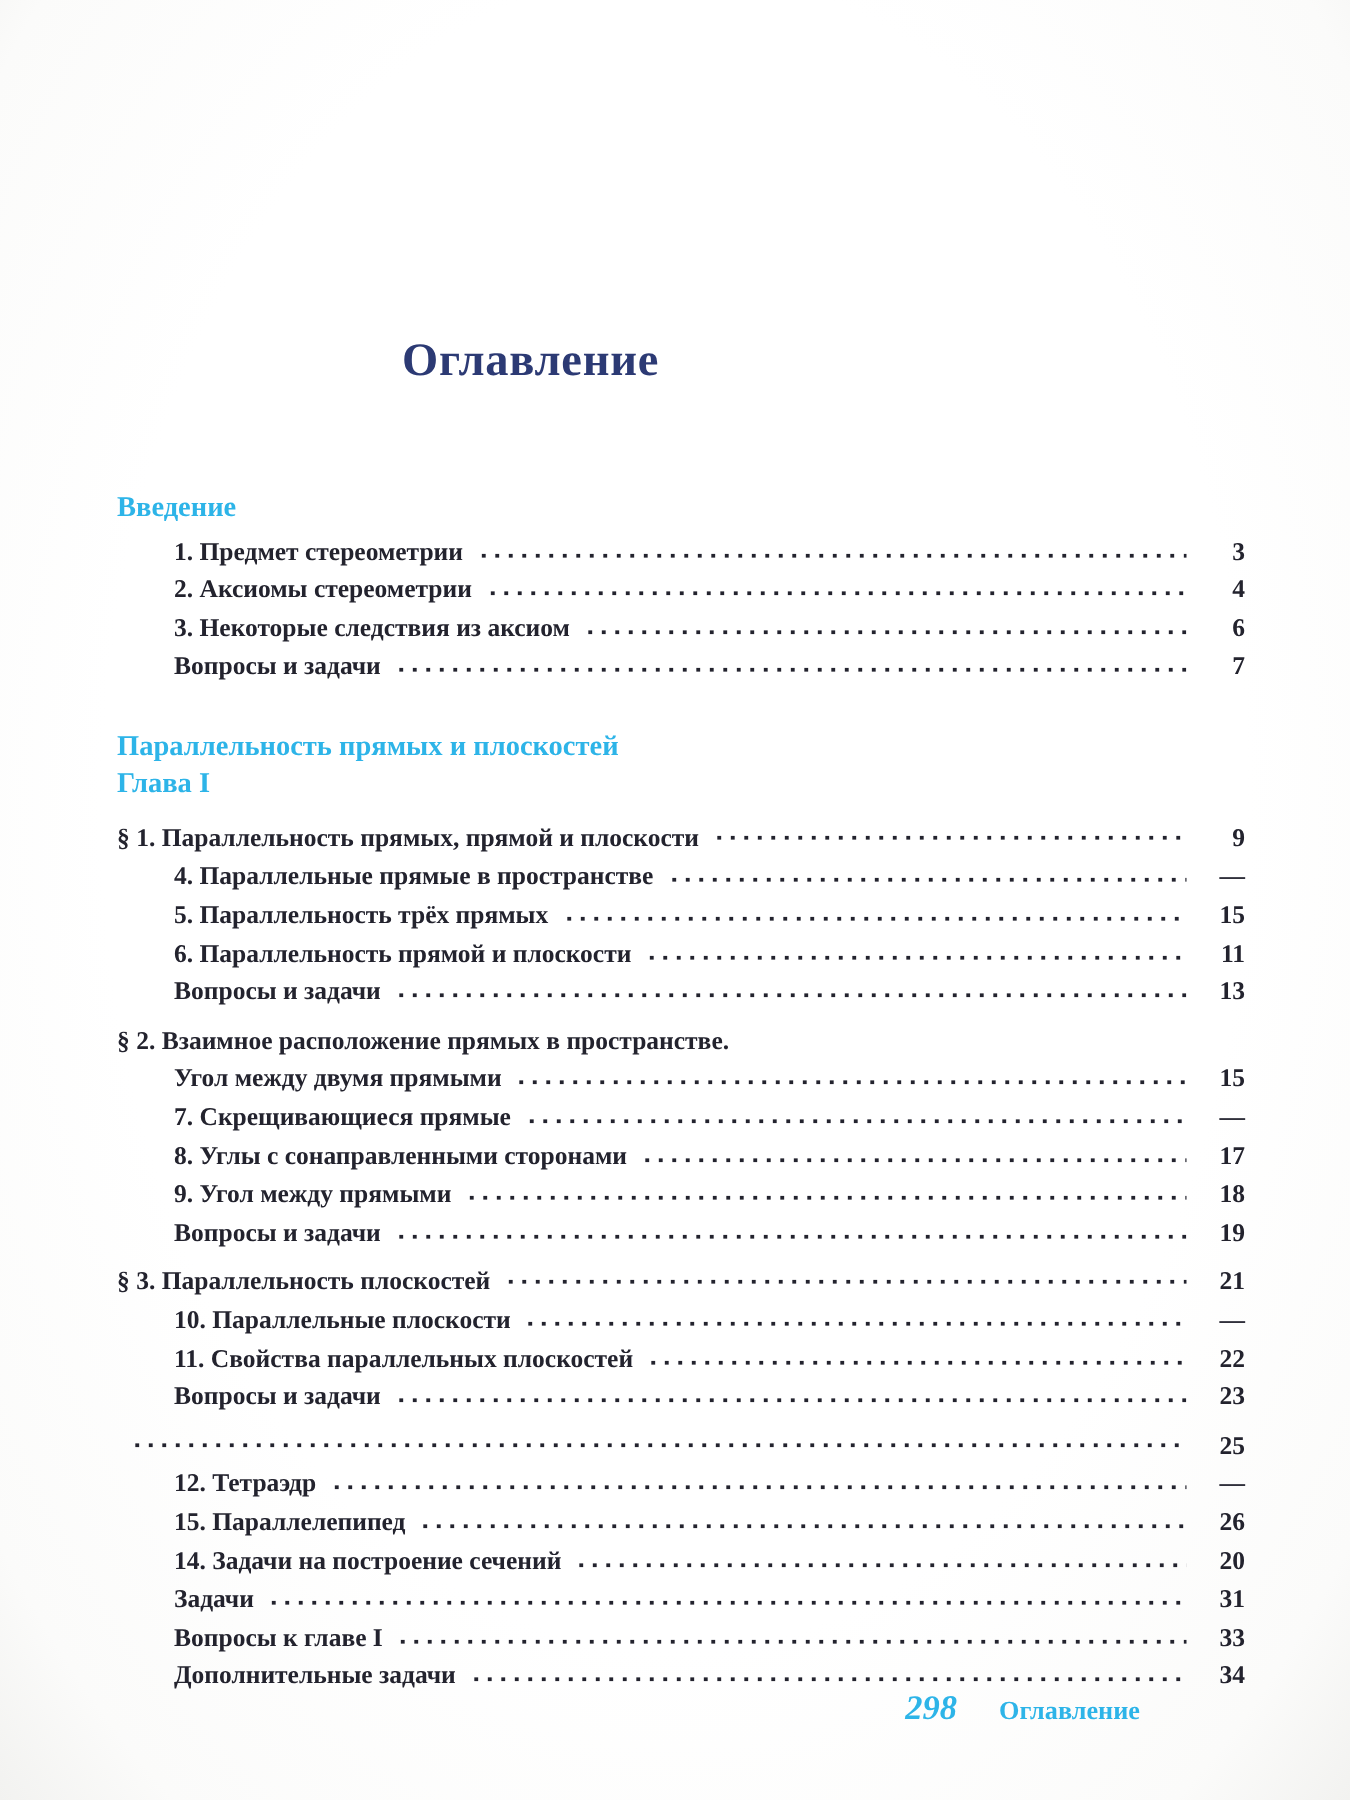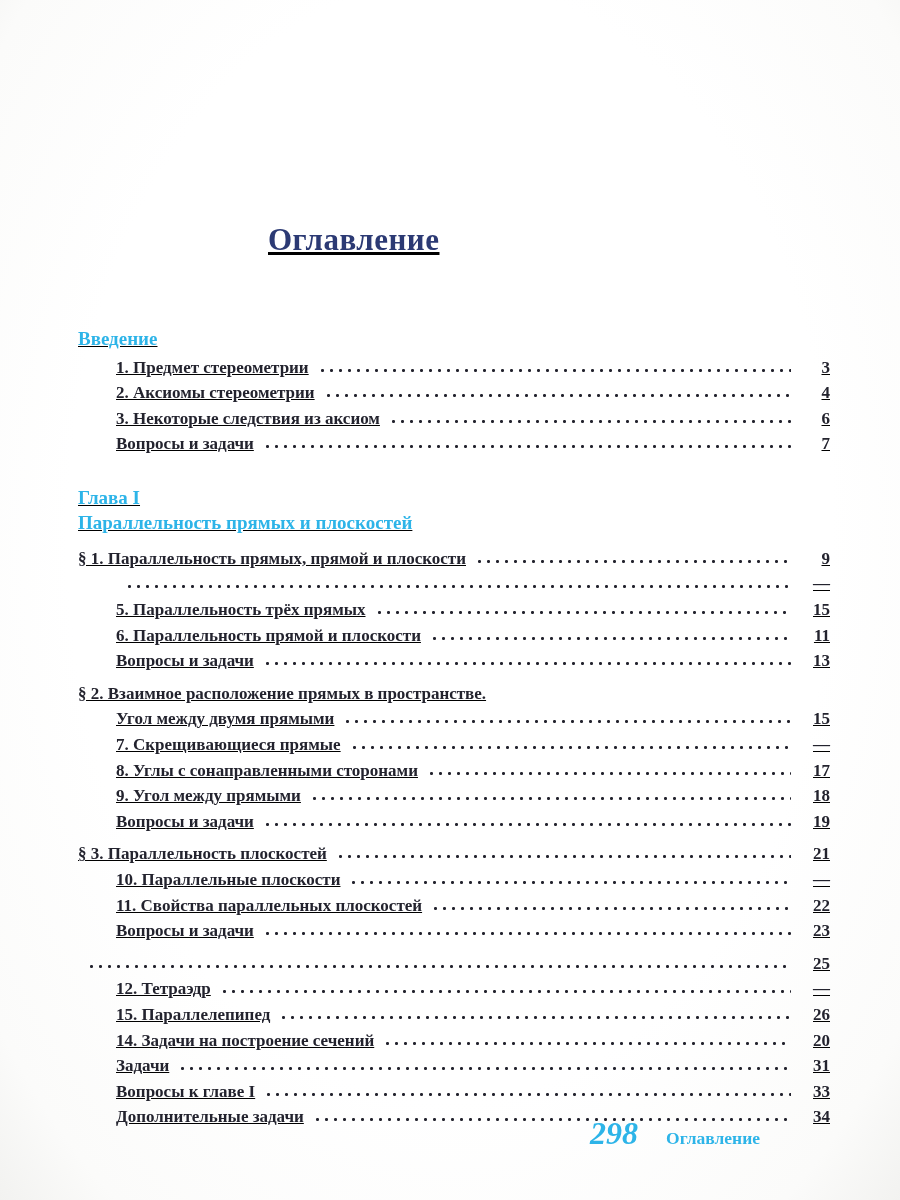--- a/index.html
+++ b/index.html
@@ -8,21 +8,20 @@
     font-family: "Liberation Serif", "DejaVu Serif", serif;
     background: #ffffff;
     overflow: hidden;
   }
   .page {
     position: relative;
     width: 900px;
     height: 1200px;
     background:
       radial-gradient(ellipse at 50% 45%, #ffffff 60%, #fbfbfa 88%, #f2f2f0 100%);
-    text-decoration: underline;
   }
   .content {
     padding: 0 70px 0 78px;
   }
   .page-title {
     padding-top: 222px;
     margin-left: 190px;
     font-size: 31px;
     font-weight: bold;
     color: #2c3a74;
@@ -44,21 +43,21 @@
   .toc-section + .toc-section .section-entries { margin-top: 10px; }
   .entry {
     display: flex;
     align-items: baseline;
     font-size: 17px;
     font-weight: bold;
     line-height: 25.6px;
     color: #23232e;
   }
   .entry.indent-1 { margin-left: 38px; }
-  .entry.sect-gap { margin-top: 7px; }
+  .entry.sect-gap { margin-top: 7px; align-items: center; }
   .entry-label { white-space: nowrap; }
   .leader {
     flex: 1;
     height: 5px;
     margin: 0 7px 0 9px;
     background-image: radial-gradient(circle, #23232e 1.35px, transparent 1.55px);
     background-size: 9px 5px;
     background-repeat: repeat-x;
     background-position: left bottom;
   }
@@ -69,21 +68,21 @@
   }
   .footer {
     position: absolute;
     right: 140px;
     bottom: 48px;
     display: flex;
     align-items: baseline;
     gap: 28px;
   }
   .footer-page-number {
-    font-size: 32px;
+    font-size: 23px;
     font-weight: bold;
     font-style: italic;
     color: #2db4e8;
   }
   .footer-label {
     font-size: 17.5px;
     font-weight: bold;
     color: #2db4e8;
   }
 </style>
@@ -114,29 +113,30 @@
               <span class="entry-page">6</span>
             </div>
             <div class="entry indent-1">
               <span class="entry-label">Вопросы и задачи</span>
               <div class="leader"></div>
               <span class="entry-page">7</span>
             </div>
           </div>
         </div>
         <div class="toc-section">
+          <div class="section-heading">Параллельность прямых и плоскостей</div>
           <div class="section-heading">Глава I</div>
-          <div class="section-heading">Параллельность прямых и плоскостей</div>
           <div class="section-entries">
             <div class="entry sect-gap">
               <span class="entry-label">§ 1. Параллельность прямых, прямой и плоскости</span>
               <div class="leader"></div>
               <span class="entry-page">9</span>
             </div>
             <div class="entry indent-1">
+              <span class="entry-label">4. Параллельные прямые в пространстве</span>
               <div class="leader"></div>
               <span class="entry-page">—</span>
             </div>
             <div class="entry indent-1">
               <span class="entry-label">5. Параллельность трёх прямых</span>
               <div class="leader"></div>
               <span class="entry-page">15</span>
             </div>
             <div class="entry indent-1">
               <span class="entry-label">6. Параллельность прямой и плоскости</span>

